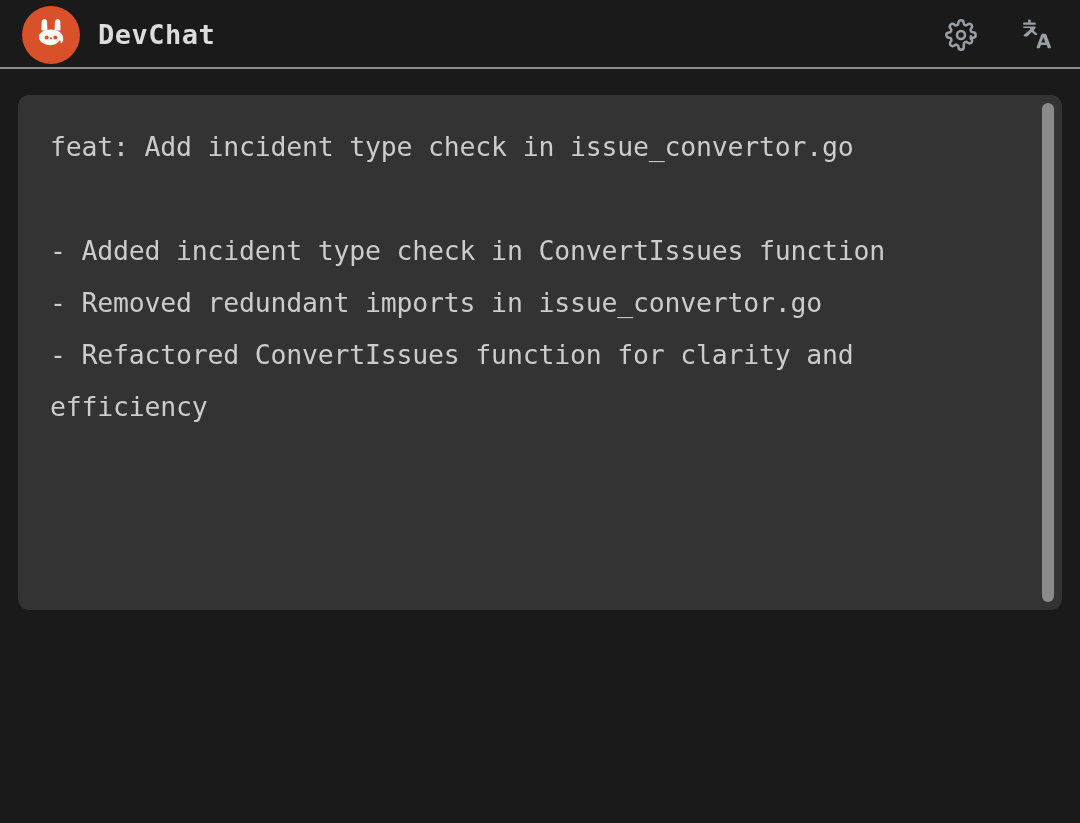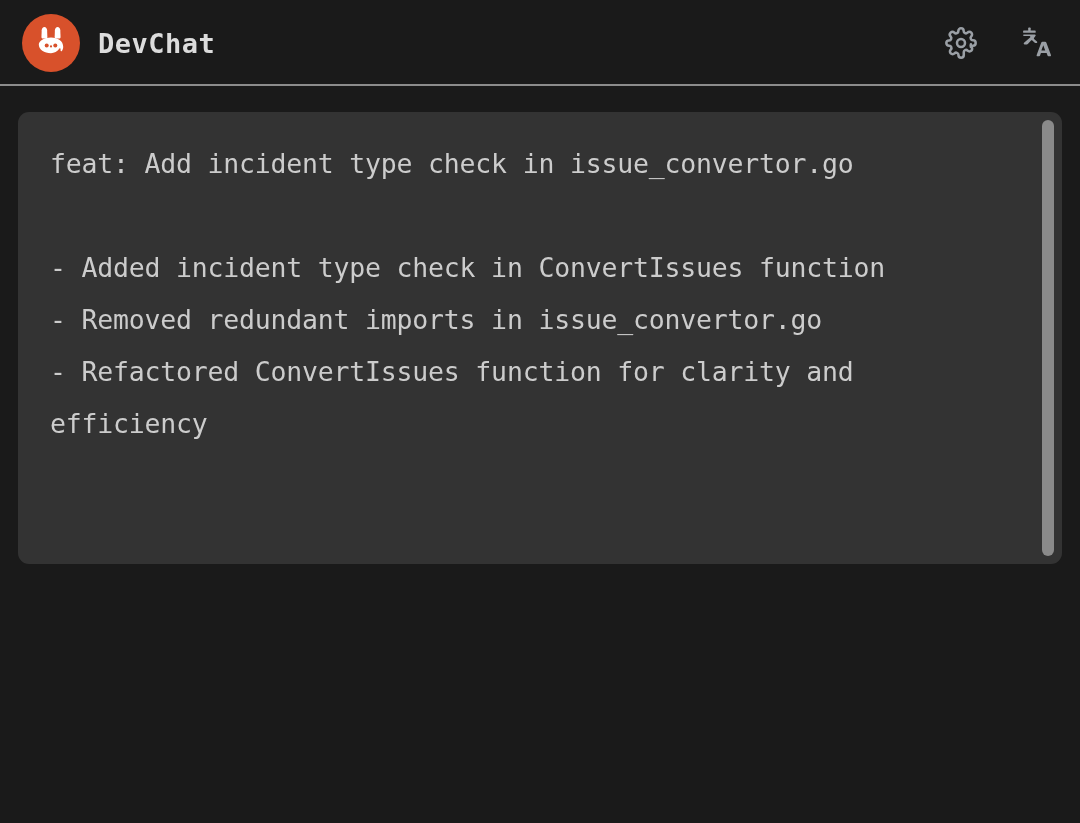--- a/index.html
+++ b/index.html
@@ -12,21 +12,21 @@
   }
 
   body {
     font-family: "DejaVu Sans Mono", "Liberation Mono", monospace;
     color: #d4d4d4;
   }
 
   
   .app-header {
     position: relative;
-    height: 86px;
+    height: 69px;
     display: flex;
     align-items: center;
     padding: 0 26px 0 22px;
     background: #1a1a1a;
     gap: 20px;
   }
   .app-header::after {
     content: "";
     position: absolute;
     left: 0; right: 0; bottom: 0;
@@ -92,21 +92,21 @@
     color: #d6d6d6;
     white-space: pre-wrap;
     word-break: break-word;
     letter-spacing: -0.1px;
   }
 
   
   .commit-editor-wrap {
     margin-top: 26px;
     position: relative;
-    height: 452px;
+    height: 515px;
   }
 
   .commit-editor {
     position: absolute;
     inset: 0;
     background: #333333;
     border-radius: 11px;
     padding: 26px 44px 26px 32px;
     overflow: hidden;
   }

